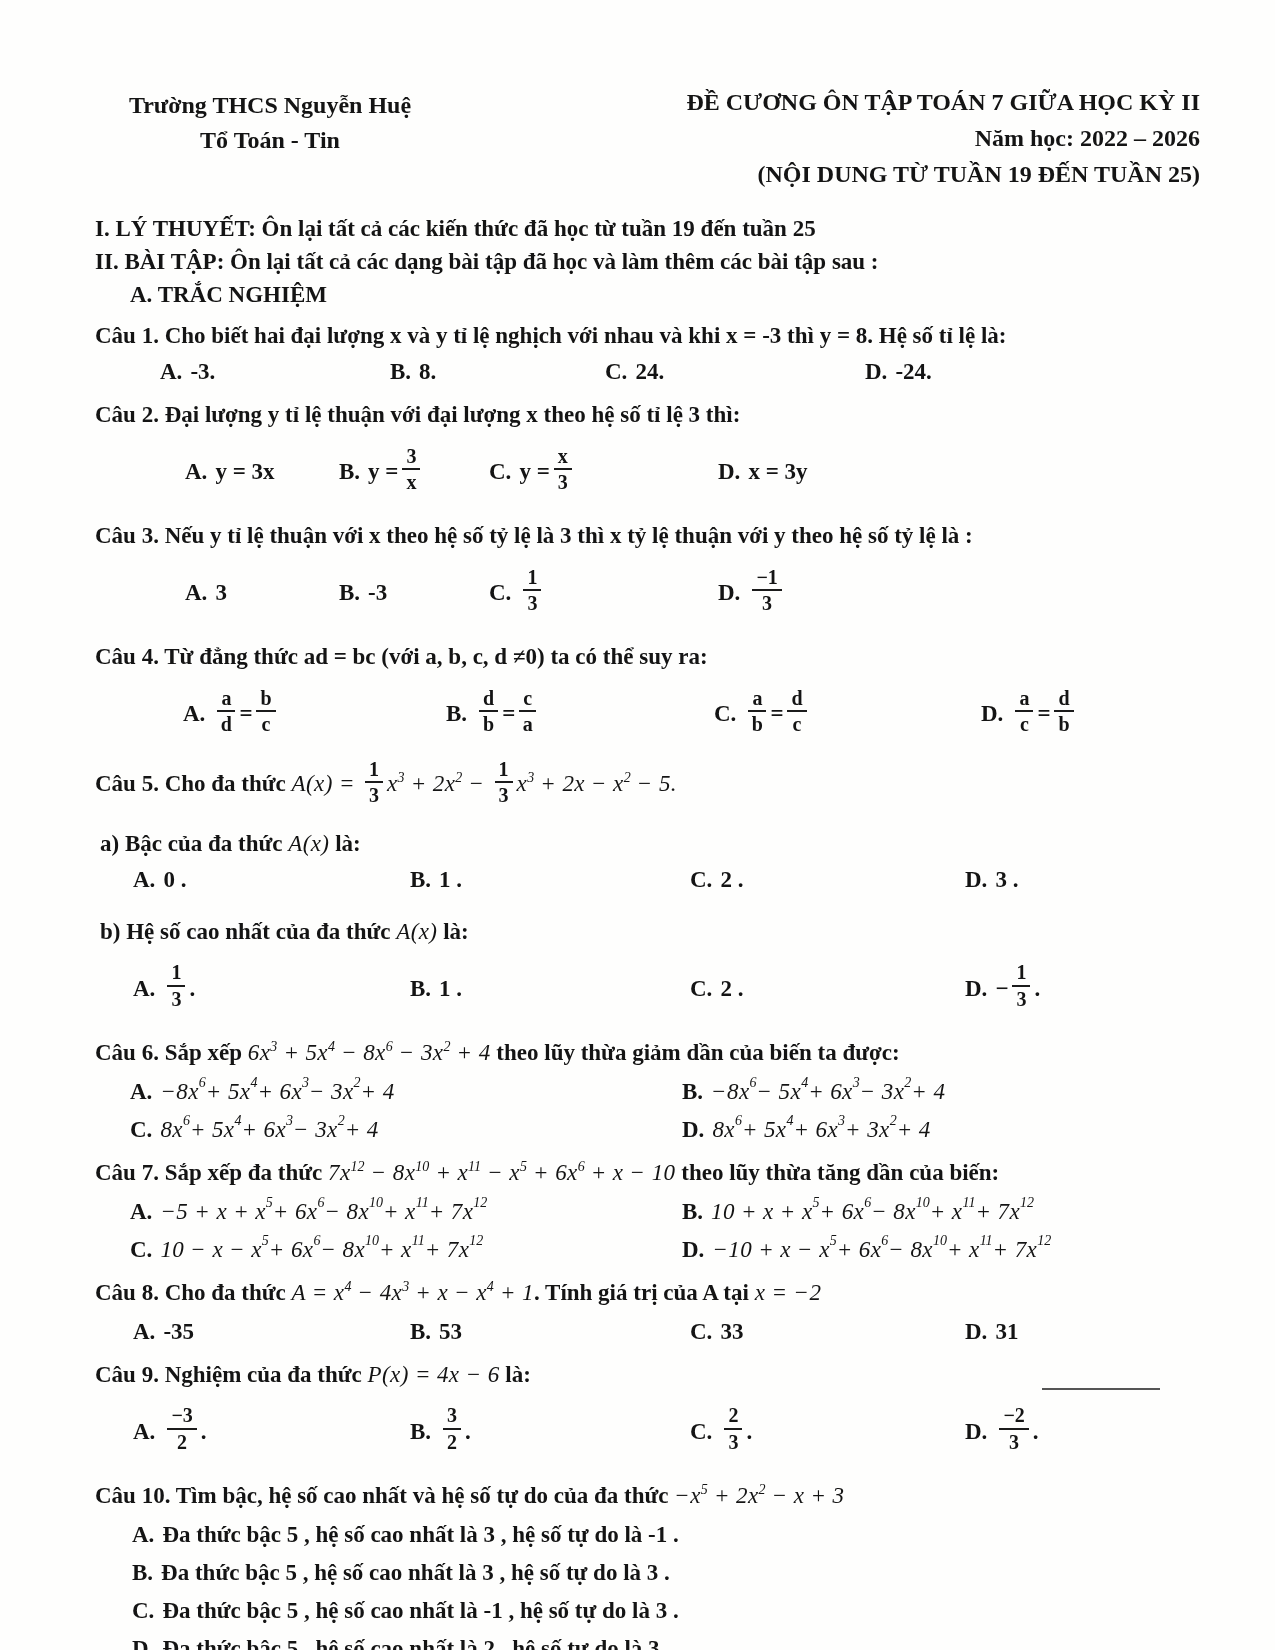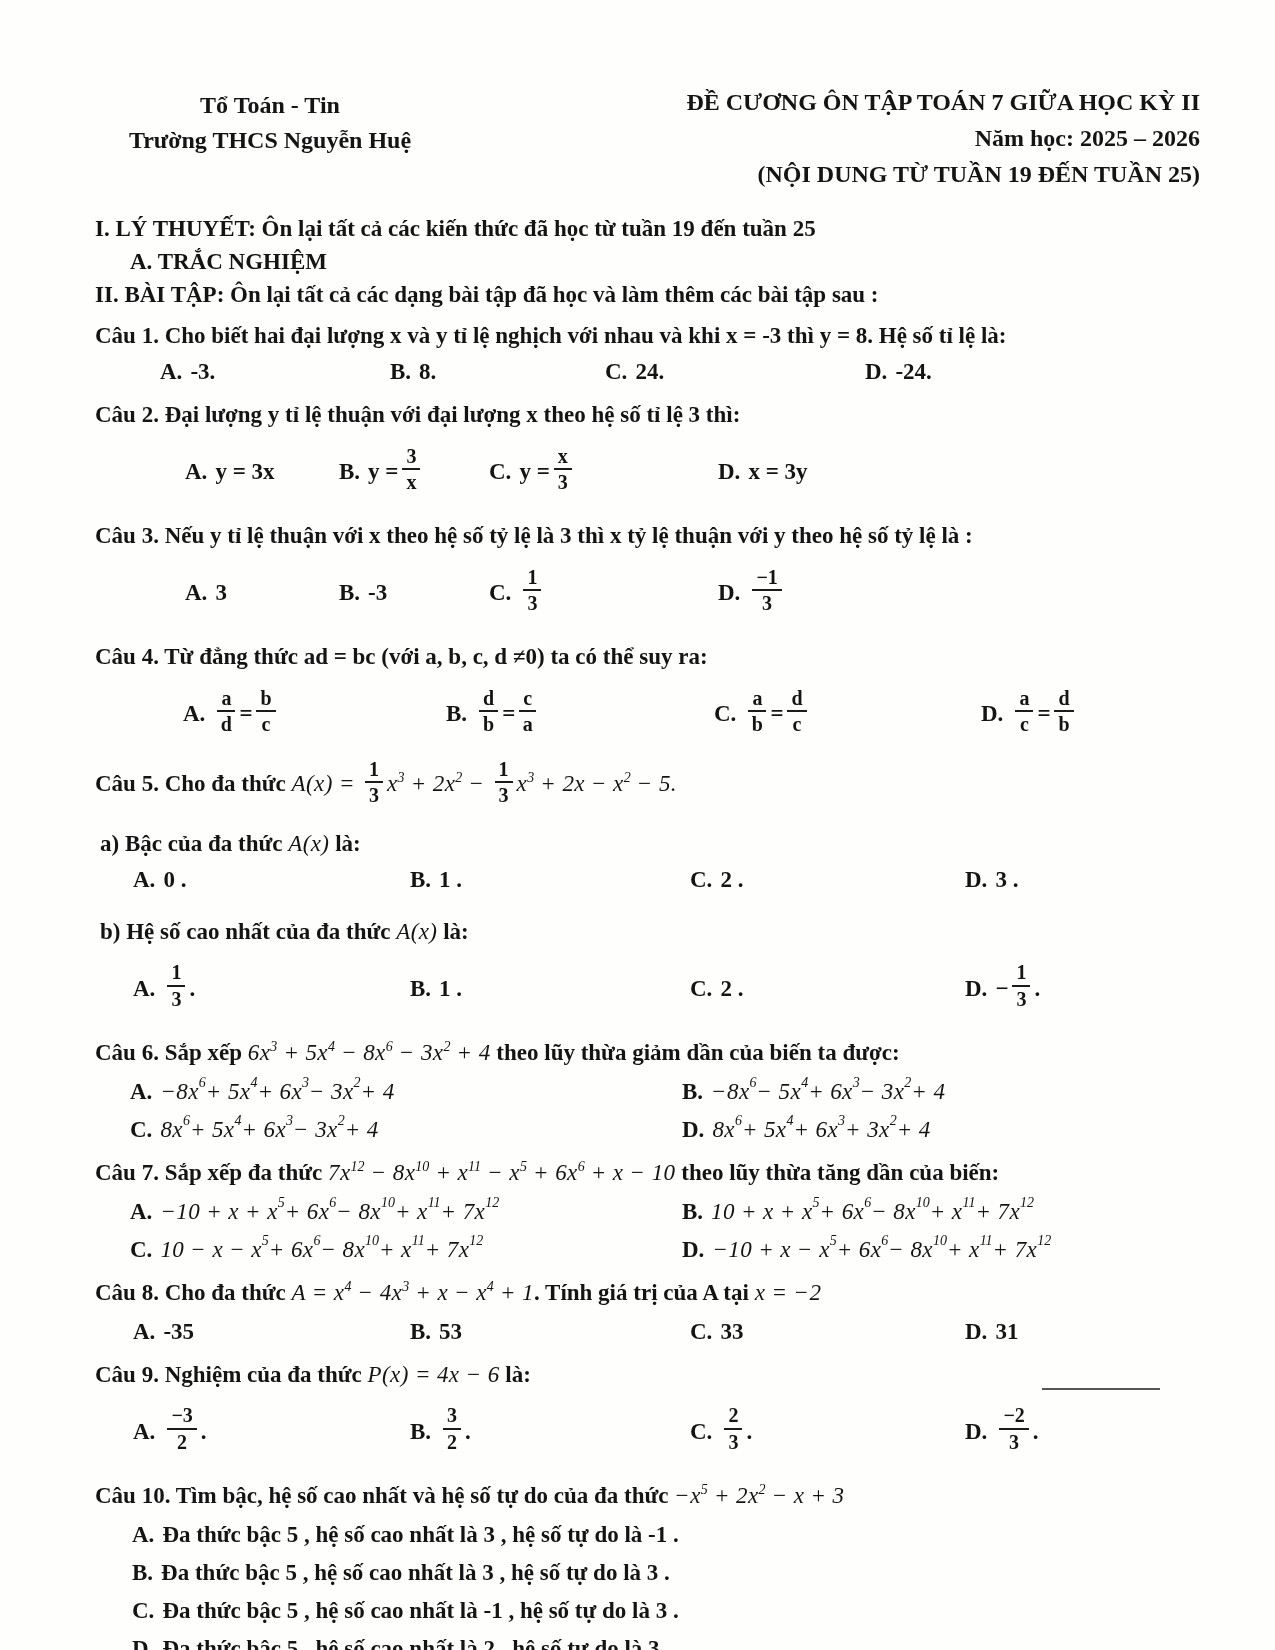--- a/index.html
+++ b/index.html
@@ -52,34 +52,34 @@
     content:'';position:absolute;left:1042px;top:30px;width:118px;height:0;
     border-top:2px solid #555;
   }
 </style>
 </head>
 <body>
 
 <div class="page">
 
   <div class="hdr-left">
+    <div>Trường THCS Nguyễn Huệ</div>
     <div>Tổ Toán - Tin</div>
-    <div>Trường THCS Nguyễn Huệ</div>
   </div>
 
   <div class="hdr-right">
     <div>ĐỀ CƯƠNG ÔN TẬP TOÁN 7 GIỮA HỌC KỲ II</div>
-    <div>Năm học: 2025 – 2026</div>
+    <div>Năm học: 2022 – 2026</div>
     <div>(NỘI DUNG TỪ TUẦN 19 ĐẾN TUẦN 25)</div>
   </div>
 
   <div class="docbody">
       <div class="line sec"><span class="rt">I. LÝ THUYẾT: Ôn lại tất cả các kiến thức đã học từ tuần 19 đến tuần 25</span></div>
+      <div class="line sec"><span class="rt">II. BÀI TẬP: Ôn lại tất cả các dạng bài tập đã học và làm thêm các bài tập sau :</span></div>
       <div class="line seca"><span class="rt">A. TRẮC NGHIỆM</span></div>
-      <div class="line sec"><span class="rt">II. BÀI TẬP: Ôn lại tất cả các dạng bài tập đã học và làm thêm các bài tập sau :</span></div>
       <div class="line stem"><span class="rt">Câu 1. Cho biết hai đại lượng x và y tỉ lệ nghịch với nhau và khi x = -3 thì y = 8. Hệ số tỉ lệ là:</span></div>
       <div class="opts">
         <span class="opt" style="left: 160px;">
           <span class="olabel">A.</span>
           <span class="rt">-3.</span>
         </span>
         <span class="opt" style="left: 390px;">
           <span class="olabel">B.</span>
           <span class="rt">8.</span>
         </span>
@@ -293,21 +293,21 @@
           <span class="rs">3</span>
           <span class="rm"> + 3x</span>
           <span class="rs">2</span>
           <span class="rm"> + 4</span>
         </span>
       </div>
       <div class="line stem"><span class="rt">Câu 7. Sắp xếp đa thức </span><span class="rm">7x</span><span class="rs">12</span><span class="rm"> − 8x</span><span class="rs">10</span><span class="rm"> + x</span><span class="rs">11</span><span class="rm"> − x</span><span class="rs">5</span><span class="rm"> + 6x</span><span class="rs">6</span><span class="rm"> + x − 10</span><span class="rt"> theo lũy thừa tăng dần của biến:</span></div>
       <div class="opts">
         <span class="opt" style="left: 130px;">
           <span class="olabel">A.</span>
-          <span class="rm">−10 + x + x</span>
+          <span class="rm">−5 + x + x</span>
           <span class="rs">5</span>
           <span class="rm"> + 6x</span>
           <span class="rs">6</span>
           <span class="rm"> − 8x</span>
           <span class="rs">10</span>
           <span class="rm"> + x</span>
           <span class="rs">11</span>
           <span class="rm"> + 7x</span>
           <span class="rs">12</span>
         </span>

